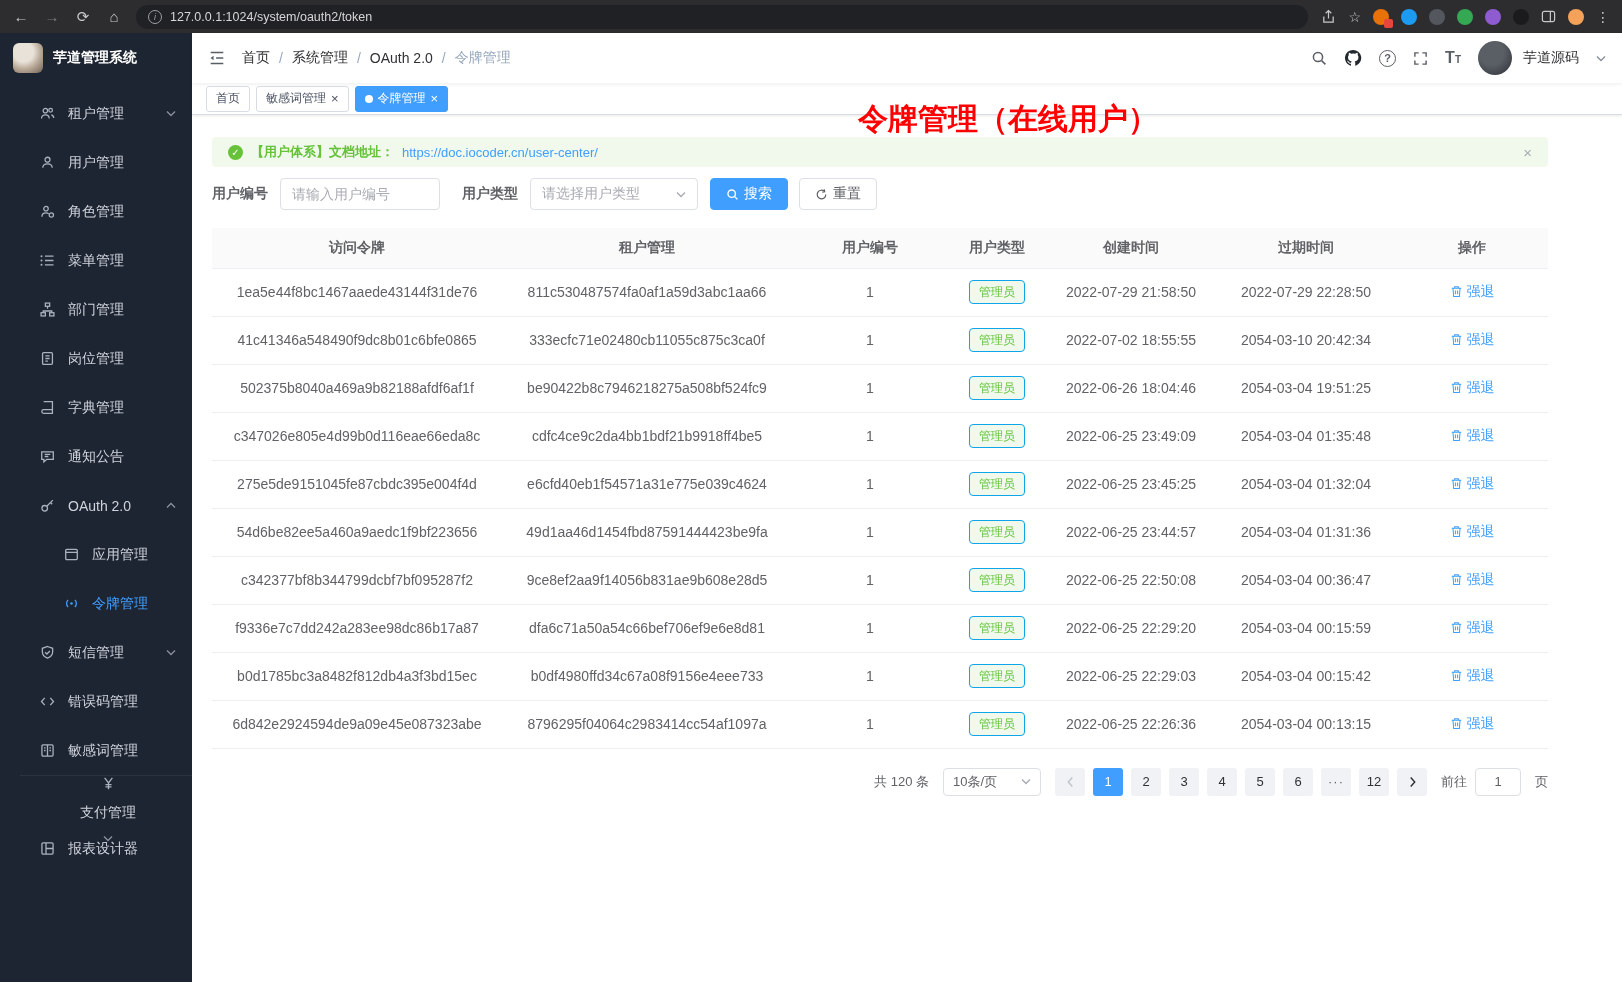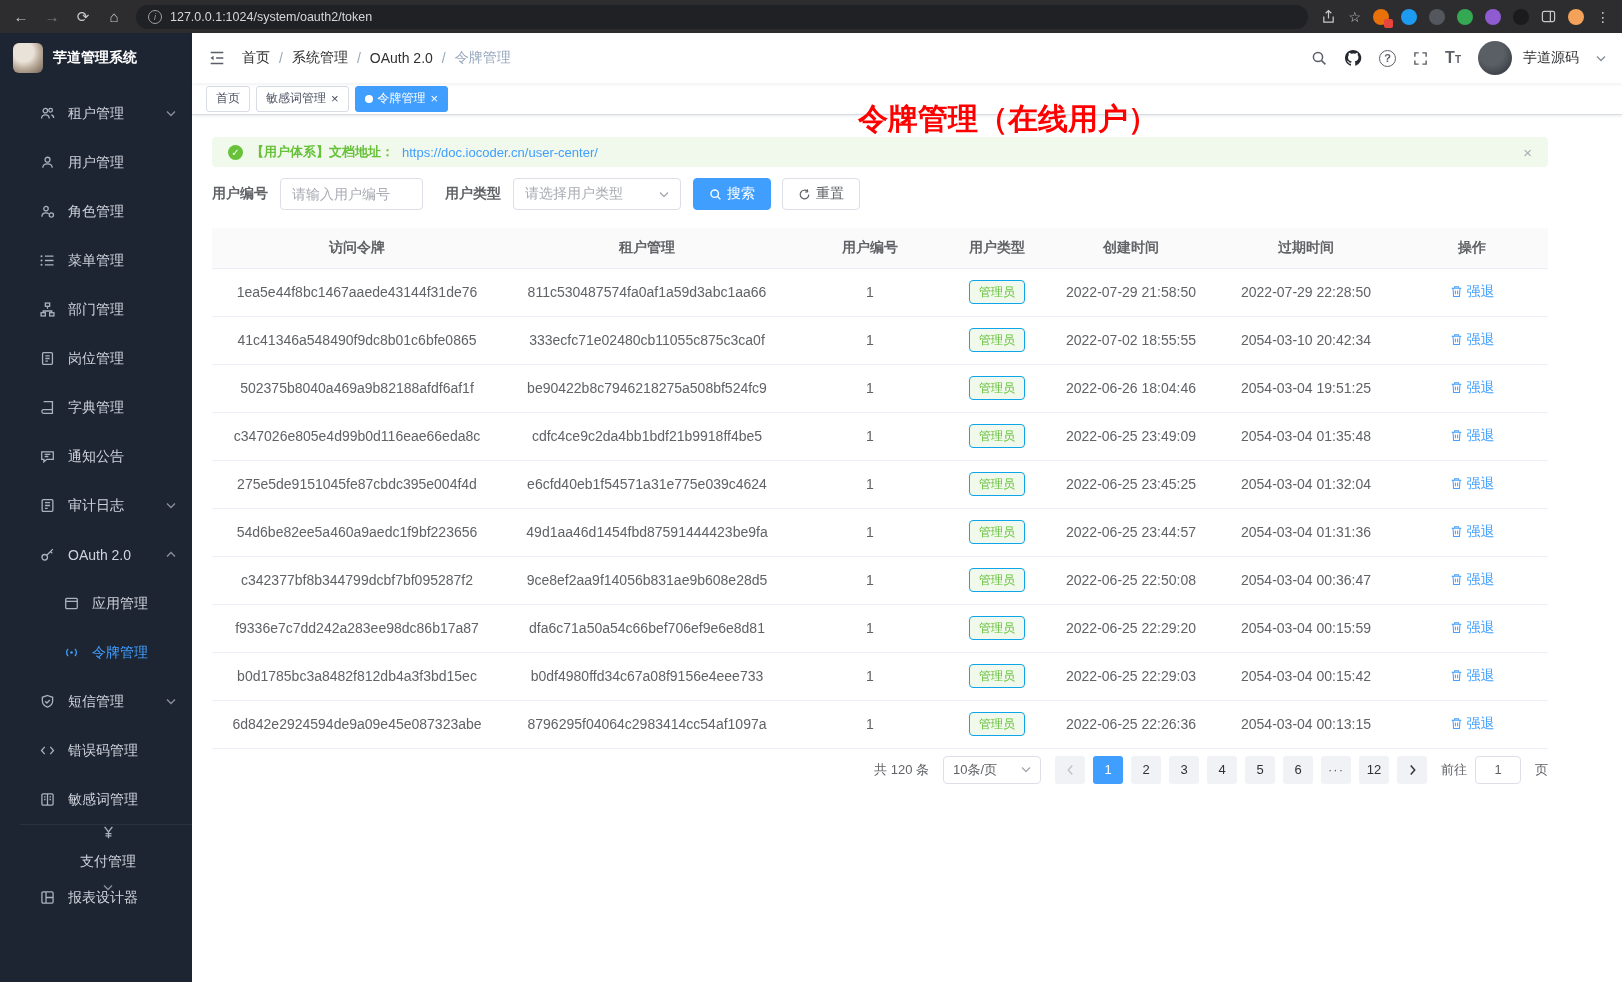--- a/index.html
+++ b/index.html
@@ -88,21 +88,21 @@
     align-items:center; gap:8px; padding:0 16px; margin-bottom:11px; }
   .check { width:15px; height:15px; border-radius:50%; background:#67c23a; color:#fff;
     font-size:10px; display:flex; align-items:center; justify-content:center; flex-shrink:0; }
   .atext { color:#67c23a; font-size:13px; font-weight:bold; }
   .alink { color:#409eff; font-size:13px; cursor:pointer; text-decoration:none; }
   .aclose { margin-left:auto; color:#a8abb2; font-size:15px; cursor:pointer; }
 
   .filter { display:flex; align-items:center; margin-bottom:18px; }
   .f-label { font-weight:bold; color:#606266; font-size:14px; margin-right:12px; white-space:nowrap; }
   .f-label.ml { margin-left:22px; }
-  .f-input { width:143px; height:32px; border:1px solid #dcdfe6; border-radius:4px;
+  .f-input { width:160px; height:32px; border:1px solid #dcdfe6; border-radius:4px;
     padding:0 11px; font-size:14px; color:#8b5cf6; outline:none; font-family:inherit; }
   .f-input::placeholder { color:#a8abb2; }
   .f-select { width:168px; height:32px; border:1px solid #dcdfe6; border-radius:4px;
     display:flex; align-items:center; justify-content:space-between; padding:0 11px;
     cursor:pointer; background:#fff; }
   .f-select .ph { color:#a8abb2; font-size:14px; }
   .sel-arrow { color:#a8abb2; }
   .btn { height:32px; border-radius:4px; font-size:14px; display:inline-flex;
     align-items:center; gap:5px; padding:0 15px; cursor:pointer; font-family:inherit; }
   .btn-primary { background:#409eff; border:1px solid #409eff; color:#fff; margin-left:12px; }
@@ -113,21 +113,21 @@
     font-weight:bold; border-bottom:1px solid #ebeef5; text-align:center; }
   .tokens td { height:48px; color:#606266; font-size:14px; text-align:center;
     border-bottom:1px solid #ebeef5; white-space:nowrap; overflow:hidden; }
   .tag-success { display:inline-block; height:24px; line-height:22px; padding:0 9px;
     background:#f0f9eb; border:1px solid #0ea5e9; border-radius:4px;
     color:#67c23a; font-size:12px; }
   .link-blue { color:#409eff; display:inline-flex; align-items:center; gap:4px;
     cursor:pointer; font-size:14px;text-align:right; }
 
   .pagination { display:flex; align-items:center; justify-content:flex-end; gap:8px;
-    margin-top:7px; font-size:13px; color:#606266; }
+    margin-top:19px; font-size:13px; color:#606266; }
   .pg-total { margin-right:6px; }
   .pg-size { width:98px; height:28px; border:1px solid #dcdfe6; border-radius:4px;
     display:flex; align-items:center; justify-content:space-between; padding:0 9px;
     cursor:pointer; margin-right:6px; }
   .pg-btn { min-width:30px; height:28px; padding:0 4px; background:#f0f2f5; border-radius:3px;
     display:inline-flex; align-items:center; justify-content:center; cursor:pointer;
     color:#303133; font-size:13px; }
   .pg-btn.active { background:#409eff; color:#fff; }
   .pg-btn.dots { letter-spacing:1px; color:#606266; }
   .pg-nav.disabled { color:#c0c4cc; cursor:default; }
@@ -259,34 +259,20 @@
             <svg width="15" height="15" viewBox="0 0 14 14" fill="none" stroke="currentColor" stroke-width="1.2">
               <path d="M1.6 2.6h10.8v7H6.4L3.6 12V9.6H1.6z"></path>
               <path d="M4.4 5h5.2M4.4 7h3.4"></path>
             </svg>
           </span>
           <span class="mi-label">通知公告</span>
         </div>
         <div class="menu-item">
           <span class="mi-icon">
             <svg width="15" height="15" viewBox="0 0 14 14" fill="none" stroke="currentColor" stroke-width="1.2">
-              <rect x="2" y="1.6" width="10" height="10.8" rx="1"></rect>
-              <path d="M4.6 4.4h4.8M4.6 7h4.8M4.6 9.6h2.6"></path>
-            </svg>
-          </span>
-          <span class="mi-label">审计日志</span>
-          <span class="chev">
-            <svg width="10" height="7" viewBox="0 0 10 6" fill="none" stroke="currentColor" stroke-width="1.3">
-              <path d="M1 1l4 4 4-4"></path>
-            </svg>
-          </span>
-        </div>
-        <div class="menu-item">
-          <span class="mi-icon">
-            <svg width="15" height="15" viewBox="0 0 14 14" fill="none" stroke="currentColor" stroke-width="1.2">
               <circle cx="4.4" cy="9.6" r="2.6"></circle>
               <path d="M6.3 7.7 12 2M9.8 4.2l1.6 1.6"></path>
             </svg>
           </span>
           <span class="mi-label">OAuth 2.0</span>
           <span class="chev">
             <svg width="10" height="7" viewBox="0 0 10 6" fill="none" stroke="currentColor" stroke-width="1.3">
               <path d="M1 5l4-4 4 4"></path>
             </svg>
           </span>

